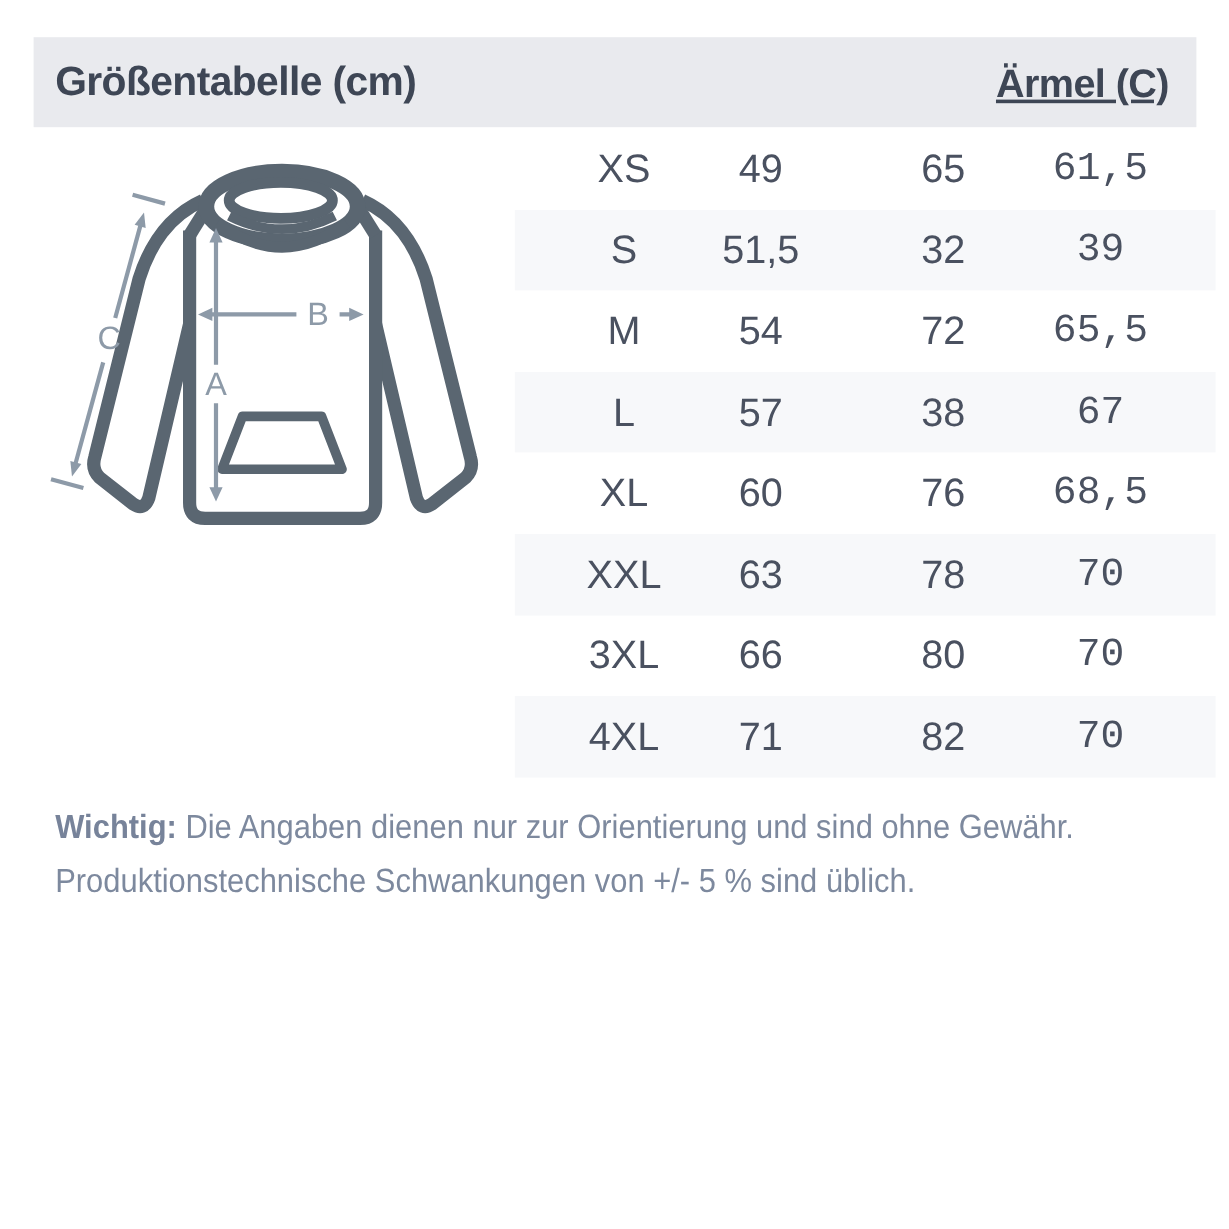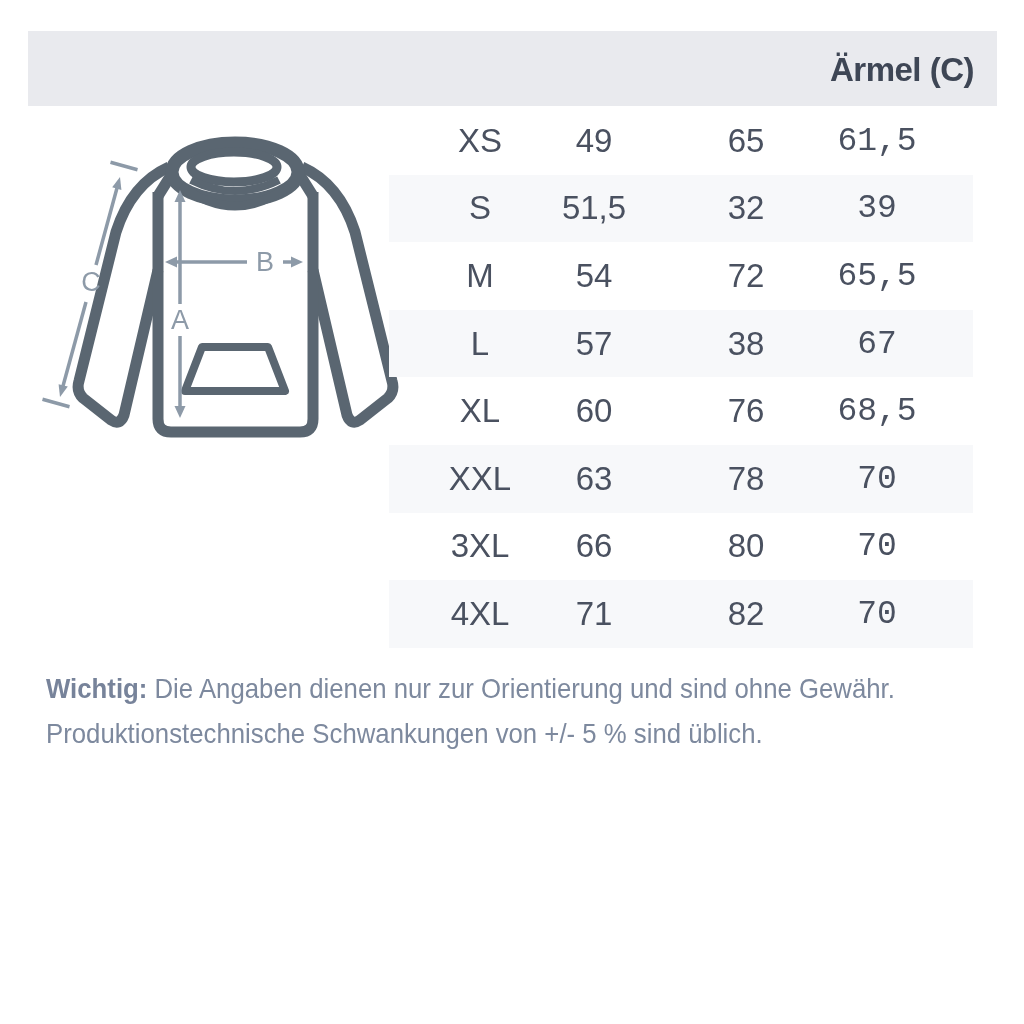--- a/index.html
+++ b/index.html
@@ -17,23 +17,23 @@
     font-size:34px; font-weight:bold; color:#3e4655; letter-spacing:-0.5px;
     white-space:nowrap;
   }
   .header-col {
     position:absolute; top:52%; transform:translate(-50%,-50%);
     font-size:33px; font-weight:bold; color:#3e4655; letter-spacing:-0.5px;
     white-space:nowrap;
   }
   .hc-breite { left:584px; }
   .hc-hoehe  { left:738px; }
-  .hc-aermel { left:874px; }
+  .hc-aermel { left:874px;text-decoration:underline; }
 
-  .rows { position:absolute; left:389px; top:107px; width:584px; }
+  .rows { position:absolute; left:429px; top:107px; width:584px; }
   .row  { position:relative; height:67.6px; }
   .row.alt { background:#f7f8fa; }
   .cell {
     position:absolute; top:50%; transform:translate(-50%,-50%);
     font-size:33px; color:#4a5160; white-space:nowrap;
   }
   .c-size   { left:91px; }
   .c-breite { left:205px; }
   .c-hoehe  { left:357px; }
   .c-aermel { left:488px;font-family:Liberation Mono, monospace; }
@@ -51,20 +51,21 @@
     white-space:nowrap;
   }
   .footer strong { font-weight:bold; color:#77839a; }
 </style>
 </head>
 <body>
 
 <div class="sheet">
 
   <div class="header-bar">
+    <div class="header-title">Größentabelle (cm)</div>
     <div class="header-col hc-aermel">Ärmel (C)</div>
   </div>
 
   <svg class="hoodie-svg" width="380" height="350" viewBox="0 0 380 350" xmlns="http://www.w3.org/2000/svg">
 
     <g stroke="#5a6671" fill="none" stroke-width="11" stroke-linejoin="round">
       <path d="M 141,47 C 112,60 97,84 88,112 L 51,261 Q 48,271 55,278 L 83,300 Q 92,306 96,295 L 130,150"></path>
       <path d="M 274,47 C 303,60 318,84 327,112 L 364,261 Q 367,271 360,278 L 332,300 Q 323,306 319,295 L 285,150"></path>
       <path d="M 130,72 L 130,299 Q 130,312 143,312 L 272,312 Q 285,312 285,299 L 285,72"></path>
       <path d="M 130,76 L 150,44"></path>

